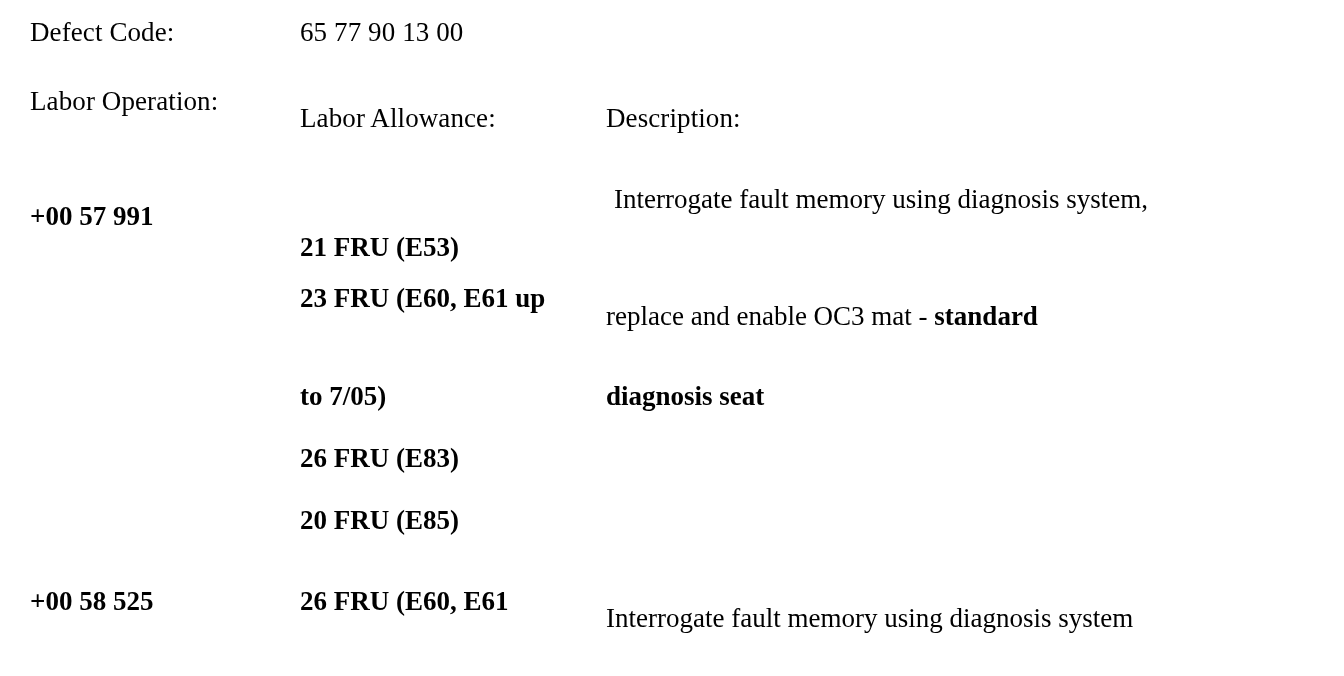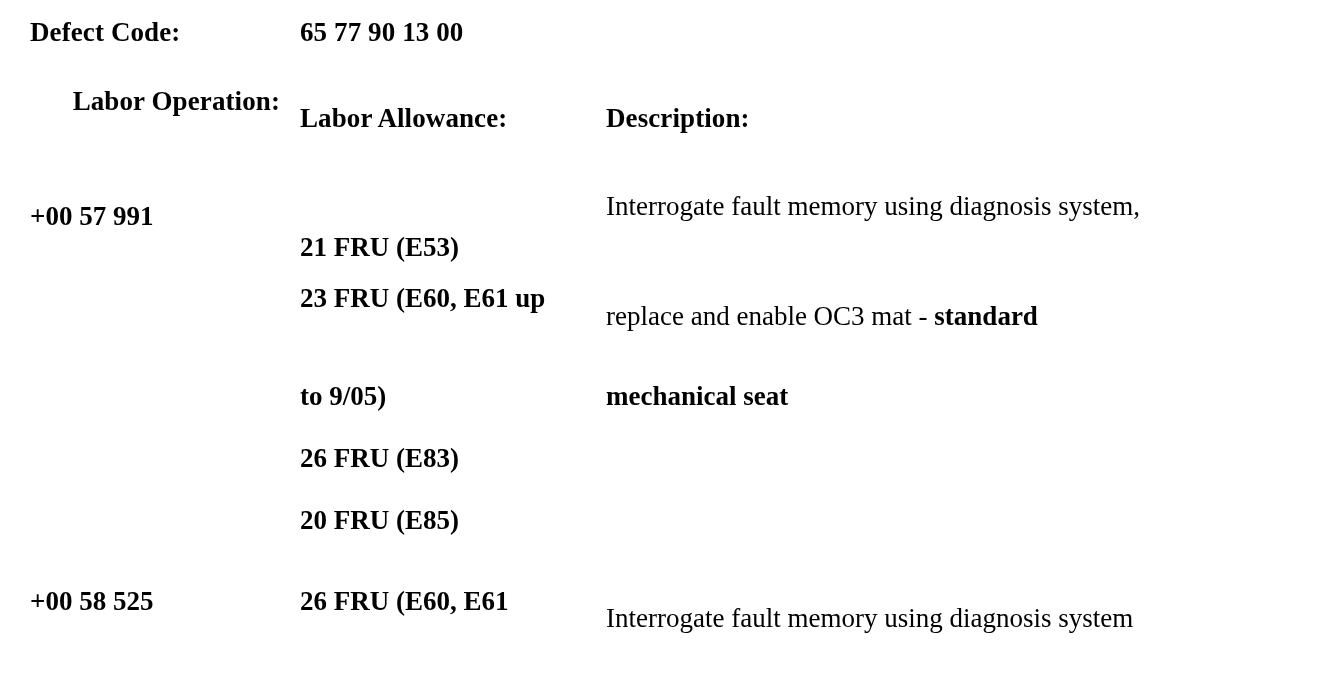--- a/index.html
+++ b/index.html
@@ -24,24 +24,23 @@
   .cell {
     position: absolute;
     white-space: nowrap;
     line-height: 1.0;
   }
   .wrapcell {
     position: absolute;
     line-height: 1.18;
   }
   .hdr {
-    font-weight: bold;
+    font-weight: normal;
     font-size: 27px;
     letter-spacing: 0.1px;
-    text-align: right;
   }
   .body-txt {
     font-weight: bold;
     font-size: 27px;
   }
   .desc-txt {
     font-weight: normal;
     font-size: 27px;
   }
   .bold-inline {
@@ -56,21 +55,21 @@
   
   .r-defect-label { top: 19px; }
   .r-defect-value { top: 19px; }
   .r-op-header    { top: 86px; width: 250px; white-space: normal; }
   .r-allow-header { top: 105px; }
   .r-desc-header  { top: 105px; }
 
   
   .r1-op    { top: 203px; }
   .r1-allow { top: 203px; margin-top: 31px; }
-  .r1-desc  { top: 193px; }
+  .r1-desc  { top: 186px; margin-left: 8px; }
 
   .r2-allow { top: 283px; width: 265px; white-space: normal; }
   .r2-desc  { top: 303px; }
 
   .r3-allow { top: 383px; }
   .r3-desc  { top: 383px; }
 
   .r4-allow { top: 445px; }
   .r4-desc  { top: 445px; }
 
@@ -100,23 +99,23 @@
   <div class="cell body-txt col-allow r1-allow">21 FRU (E53)</div>
 
   <div class="cell desc-txt col-desc r1-desc">Interrogate fault memory using diagnosis system,</div>
 
   <div class="wrapcell body-txt col-allow r2-allow">23 FRU (E60, E61 up</div>
 
   <div class="cell desc-txt col-desc r2-desc">
     <span>replace and enable OC3 mat - </span><span class="bold-inline">standard</span>
   </div>
 
-  <div class="cell body-txt col-allow r3-allow">to 9/05)</div>
+  <div class="cell body-txt col-allow r3-allow">to 7/05)</div>
 
-  <div class="cell desc-txt bold-inline col-desc r3-desc">mechanical seat</div>
+  <div class="cell desc-txt bold-inline col-desc r3-desc">diagnosis seat</div>
 
   <div class="cell body-txt col-allow r4-allow">26 FRU (E83)</div>
 
 
   <div class="cell body-txt col-allow r5-allow">20 FRU (E85)</div>
 
   <div class="cell body-txt col-op r6-op">+00 58 525</div>
 
   <div class="cell body-txt col-allow r6-allow">26 FRU (E60, E61</div>
 

